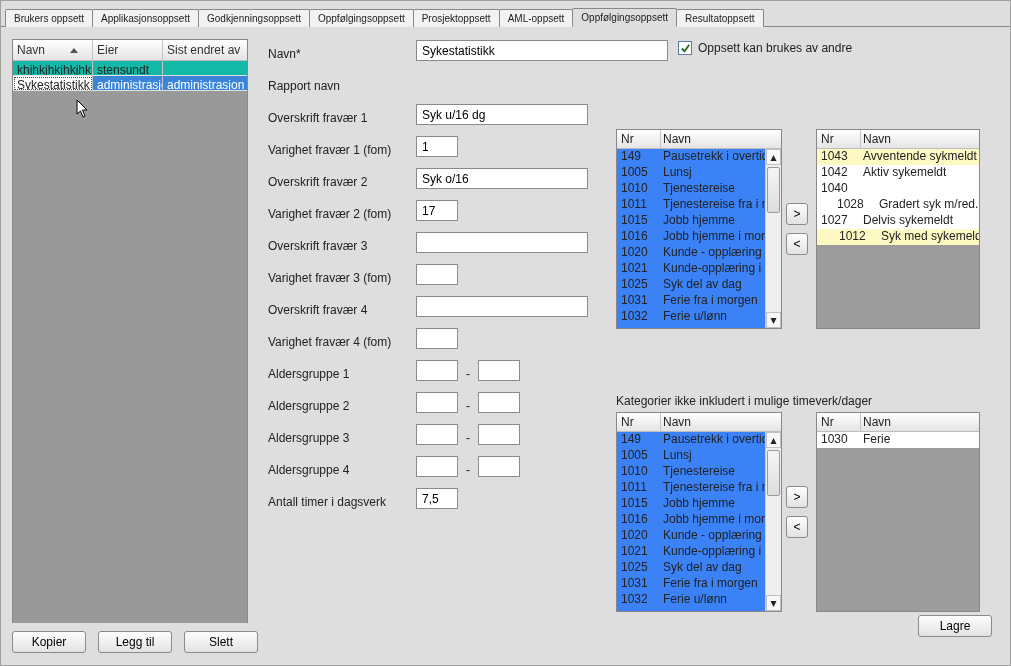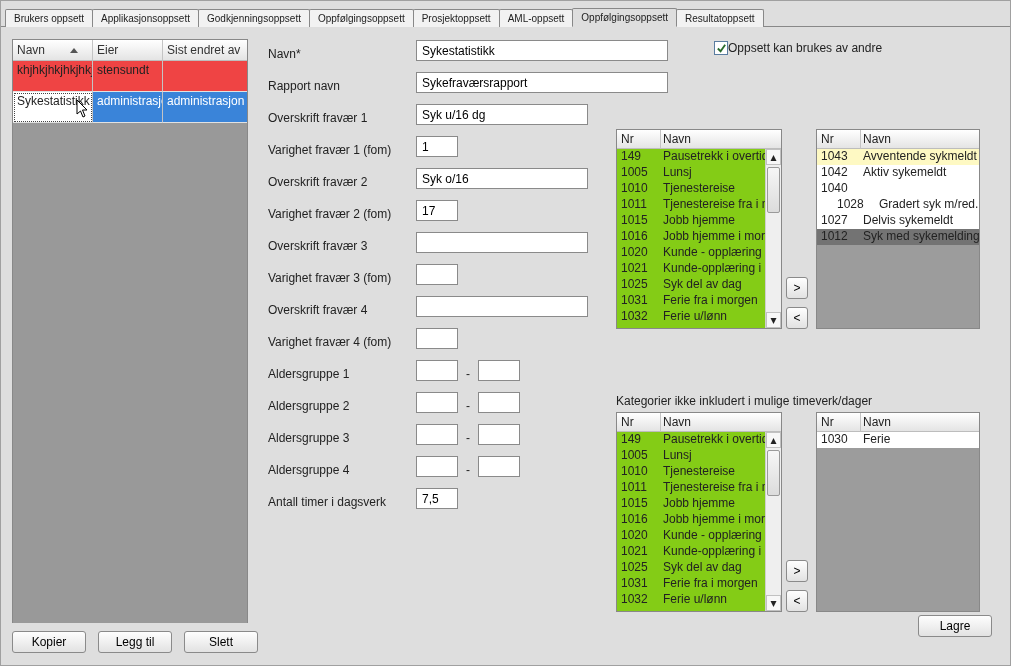--- a/index.html
+++ b/index.html
@@ -89,21 +89,21 @@
   }
   .left-grid { width: 236px; height: 584px; }
   .left-grid .c1 { width: 80px; }
   .left-grid .c2 { width: 70px; }
   .left-grid .c3 { width: 84px; border-right: none; }
   .left-grid .body {
     height: calc(584px - 22px);
     background: #999;
     overflow: hidden;
   }
-  .left-grid .row { background: #ef4444; height: 31px; }
+  .left-grid .row { background: #14b8a6; height: 15px; }
   .left-grid .row.sel .cell { background: #3a84d9; color: #fff; }
   .left-grid .row.sel .cell.c1 {
     outline: 1px dotted #444; outline-offset: -2px;
     background:#fff; color:#222;
   }
   .left-grid .row .cell { border-bottom: 1px solid #e2e2e2; }
   .cursor-pointer {
     position: absolute;
     left: 64px; top: 60px; width: 14px; height: 20px;
     z-index: 50;
@@ -148,41 +148,41 @@
     background: #fff;
     padding: 2px 5px;
     font: inherit;
   }
   .txt.w-large { width: 252px; }
   .txt.w-med { width: 172px; }
   .txt.w-sm { width: 42px; text-align: left; }
   .dash { margin: 0 8px; }
   .chk-wrap {
     position: absolute;
-    left: 448px; top: 2px;
-    display: flex; align-items: center;  justify-content: space-between;
+    left: 412px; top: 2px;
+    display: flex; align-items: center; gap: 6px; justify-content: space-between;
   }
   .chk {
     width: 14px; height: 14px; border: 1px solid #5a7ca0;
     background: #fff; display: inline-flex; align-items:center; justify-content:center;
   }
   .chk svg { width: 11px; height: 11px; }
   
   .catsection {
     position: absolute;
     left: 350px;
     width: 380px;
   }
   .catsection.top { top: 90px; height: 250px; }
   .catsection.bot { top: 355px; height: 250px; }
   .catsection-title {
     margin-bottom: 4px;
   }
   .dual {
-    display: flex; gap: 4px; align-items: flex-end;
+    display: flex; gap: 4px; align-items: center;
     height: 200px;
   }
   .listbox {
     border: 1px solid #888;
     background: #fff;
     position: relative;
     display: flex; flex-direction: column;
     width: 166px;
     height: 200px;
   }
@@ -192,21 +192,21 @@
     background: linear-gradient(#ffffff,#e4e4e4);
     border-bottom: 1px solid #bdbdbd;
     border-right: 1px solid #c4c4c4;
     padding: 2px 4px;
     height: 19px;
     line-height: 15px;
     position: relative;
   }
   .listbox .body {
     flex: 1; overflow: hidden; position: relative;
-    background: #84cc16;
+    background: #3b82f6;
   }
   .listbox .body.gray { background: #9c9c9c; }
   .listbox .lrow { display: flex; height: 16px; }
   .listbox .lc1 { width: 44px; padding-left: 4px; }
   .listbox .lc2 { flex: 1; padding-left: 2px; white-space: nowrap; overflow: hidden; }
   .listbox .hcell.lc1 { width: 44px; }
   .listbox .hcell.lc2 { flex: 1; border-right: none; }
   .vscroll {
     position:absolute; right:0; top:0; bottom:0; width:16px;
     background: #efefef; border-left:1px solid #cfcfcf;
@@ -307,21 +307,20 @@
         </span>
         <span>Oppsett kan brukes av andre</span>
       </div>
 
       <div class="form-row">
         <label>Navn*</label>
         <input class="txt w-large" value="Sykestatistikk" style="">
       </div>
       <div class="form-row">
         <label>Rapport navn</label>
-        <input class="txt w-large" value="Sykefraværsrapport" style="">
       </div>
       <div class="form-row">
         <label>Overskrift fravær 1</label>
         <input class="txt w-med" value="Syk u/16 dg" style="">
       </div>
       <div class="form-row">
         <label>Varighet fravær 1 (fom)</label>
         <input class="txt w-sm" value="1" style="">
       </div>
       <div class="form-row">
@@ -461,21 +460,21 @@
                   <div class="lc2">Syk egenmelding</div>
                 </div>
                 <div class="lrow" style="background: rgb(255, 255, 255); padding-left: 16px;">
                   <div class="lc1">1028</div>
                   <div class="lc2">Gradert syk m/red.kapa</div>
                 </div>
                 <div class="lrow" style="background: rgb(255, 255, 255);">
                   <div class="lc1">1027</div>
                   <div class="lc2">Delvis sykemeldt</div>
                 </div>
-                <div class="lrow" style="background: #737373;">
+                <div class="lrow" style="background: #fef9c3; padding-left: 18px;">
                   <div class="lc1">1012</div>
                   <div class="lc2">Syk med sykemelding</div>
                 </div>
               </div>
           </div>
         </div>
       </div>
 
       <div class="catsection bot">
         <div class="catsection-title">Kategorier ikke inkludert i mulige timeverk/dager</div>

